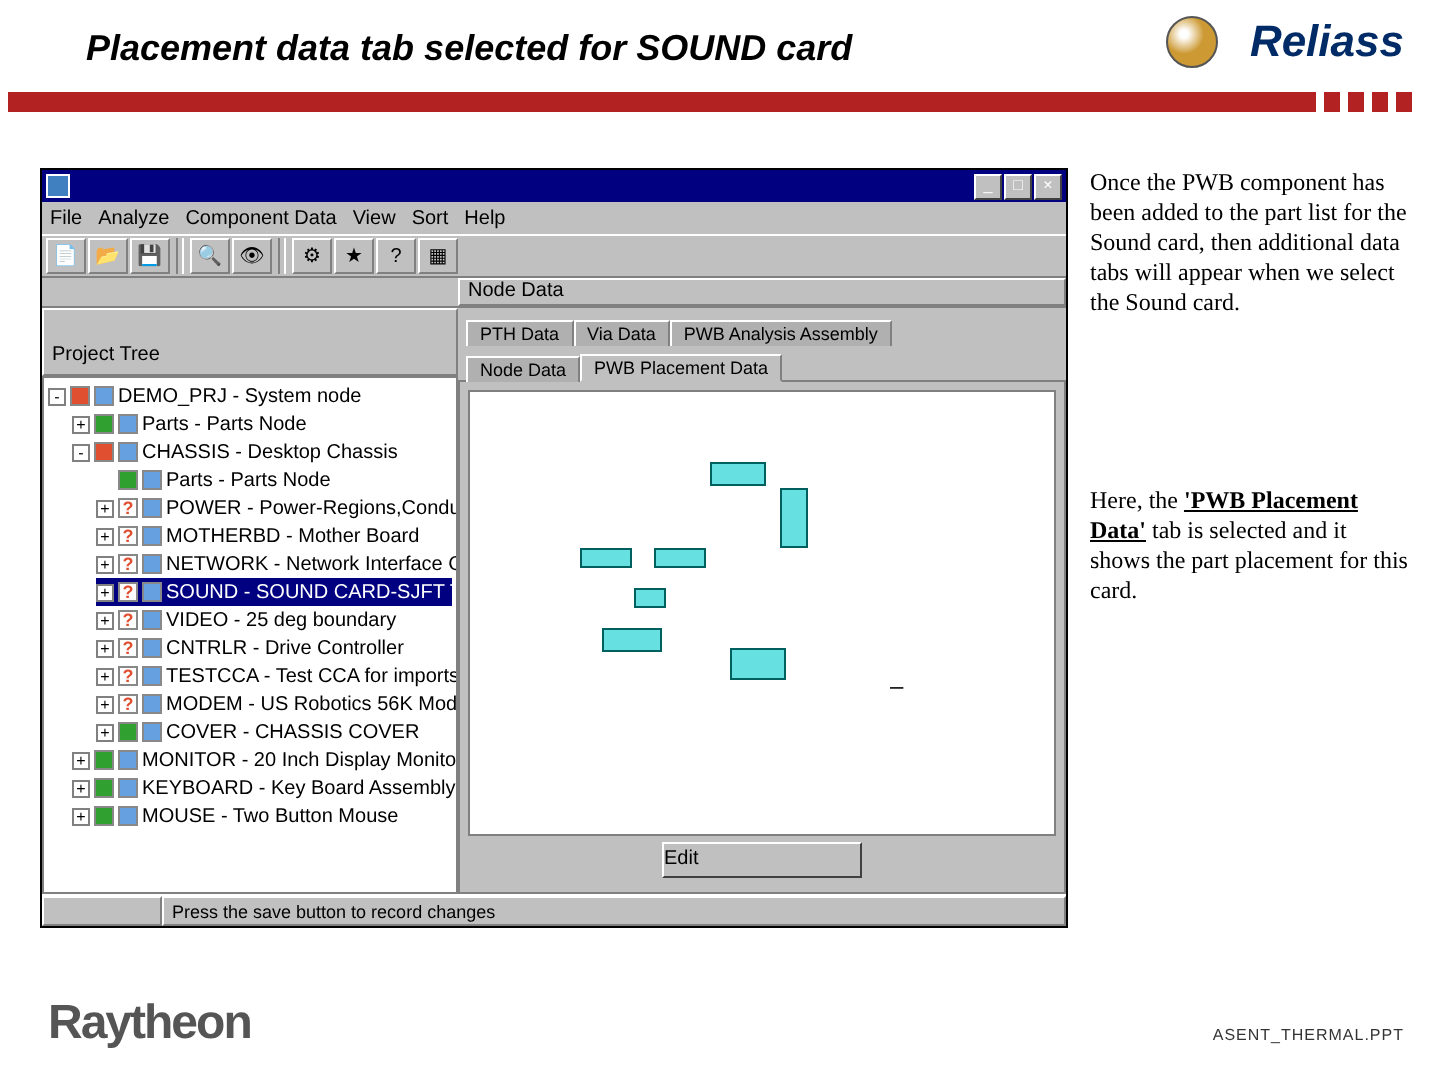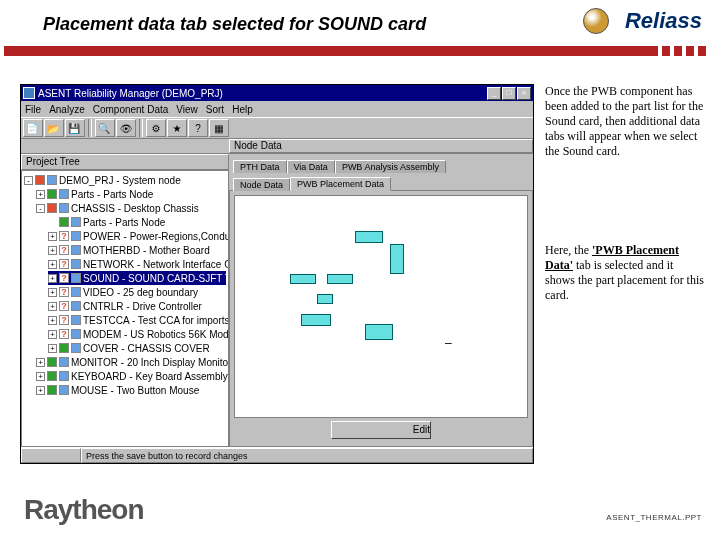--- a/index.html
+++ b/index.html
@@ -11,21 +11,21 @@
   .logo-circle { width:26px; height:26px; border-radius:50%; background:#cc9933 radial-gradient(circle at 8px 8px,#fff 2px,#cc9933 10px); border:1px solid #555; }
   .logo-text { font-size:22px; font-weight:bold; font-style:italic; color:#002b66; }
   .red-bar { position:absolute; top:46px; left:4px; right:10px; height:10px; background:#b22222; }
   .red-bar::after { content:""; position:absolute; right:0; top:0; width:60px; height:10px; background: repeating-linear-gradient(90deg,#b22222 0 8px,#fff 8px 12px); }
 
   
   .para1 { position:absolute; top:84px; left:545px; width:160px; font-size:12px; font-family: "Times New Roman", serif; line-height:1.25; }
   .para2 { position:absolute; top:228px; left:545px; width:160px; font-size:12px; font-family: "Times New Roman", serif; line-height:1.25;margin-top:15px; }
   .bold-underline { font-weight:bold; text-decoration:underline; }
 
-  .footer-logo { position:absolute; bottom:14px; left:24px; font-size:28px; font-weight:900; color:#555; letter-spacing:-1px; }
+  .footer-logo { position:absolute; bottom:14px; left:24px; font-size:24px; font-weight:900; color:#555; letter-spacing:-1px; }
   .footer-file { position:absolute; bottom:18px; right:18px; font-size:8px; color:#333; letter-spacing:0.5px; }
 
   
   .appwin { position:absolute; top:84px; left:20px; width:514px; height:380px; border:1px solid #000; background:#c0c0c0; font-family: Tahoma, sans-serif; font-size:10px; display:flex; flex-direction:column; }
   .titlebar { height:16px; background:linear-gradient(#000080,#000080); color:#fff; display:flex; align-items:center; padding:0 2px; justify-content:space-between; }
   .titlebar-left { display:flex; align-items:center; gap:3px; }
   .titlebar-icon { width:12px; height:12px; background:#4080c0; border:1px solid #fff; }
   .win-btns { display:flex; gap:1px; }
   .win-btn { width:14px; height:13px; background:#c0c0c0; border:1px solid #fff; border-right-color:#404040; border-bottom-color:#404040; font-size:8px; text-align:center; line-height:10px; cursor:default; }
   .menubar { height:16px; background:#c0c0c0; display:flex; align-items:center; padding:0 4px; gap:8px; font-size:10px; }
@@ -34,21 +34,21 @@
   .tb-btn { width:20px; height:18px; background:#c0c0c0; border:1px solid #fff; border-right-color:#808080; border-bottom-color:#808080; display:flex; align-items:center; justify-content:center; font-size:10px; }
   .tb-sep { width:4px; height:18px; border-left:1px solid #808080; border-right:1px solid #fff; margin:0 2px; }
 
   .panel-headers { display:flex; height:14px; }
   .panelh { background:#c0c0c0; border:1px solid #808080; border-top-color:#fff; border-left-color:#fff; padding:0 4px; font-size:10px; line-height:12px; }
   .panelh.left { width:208px;margin-top:22px; }
   .panelh.right { flex:1; }
 
   .body { flex:1; display:flex; border-top:1px solid #808080; }
   .treepane { width:208px; display:flex; flex-direction:column; }
-  .tree-head { height:16px; background:#c0c0c0; border:1px solid #fff; border-right-color:#808080; border-bottom-color:#808080; padding:0 4px; line-height:14px; font-size:10px;}
+  .tree-head { height:16px; background:#c0c0c0; border:1px solid #fff; border-right-color:#808080; border-bottom-color:#808080; padding:16px 4px; line-height:14px; font-size:10px;}
   .tree { flex:1; background:#fff; border:1px solid #808080; overflow:hidden; padding:2px; }
   .tree-item { display:flex; align-items:center; height:14px; gap:2px; white-space:nowrap; font-size:10px; }
   .exp { width:9px; height:9px; border:1px solid #808080; font-size:8px; line-height:7px; text-align:center; background:#fff; color:#000; flex:none; }
   .ico { width:10px; height:10px; background:#ffcc66; border:1px solid #888; flex:none; }
   .ico.red { background:#e05030; }
   .ico.green { background:#30a030; }
   .ico.q { background:#fff; color:#e05030; text-align:center; font-weight:bold; line-height:9px; font-size:9px; }
   .ico.card { background:#66a0e0; }
   .tree-item.sel { background:#000080; color:#fff; }
   .depth1 { margin-left:12px; }
@@ -59,21 +59,21 @@
   .tab { background:#c0c0c0; border:1px solid #fff; border-bottom:none; border-right-color:#808080; padding:1px 6px; font-size:9px; position:relative; top:1px; cursor:default; }
   .tab.active { background:#c0c0c0; z-index:2; border-bottom:1px solid #c0c0c0; font-weight:normal; }
   .tab.inactive { background:#b0b0b0; }
 
   .canvas-wrap { flex:1; border:1px solid #808080; background:#c0c0c0; padding:4px; display:flex; flex-direction:column; }
   .canvas { flex:1; background:#fff; border:1px solid #808080; position:relative; }
   .part { position:absolute; background:#66e0e0; border:1px solid #006060; }
   .dash { position:absolute; font-size:12px; color:#000; }
 
   .editbtn-row { height:24px; display:flex; align-items:center; justify-content:center; }
-  .editbtn { width:100px; height:18px; background:#c0c0c0; border:1px solid #fff; border-right-color:#404040; border-bottom-color:#404040; font-size:10px; text-align:right; line-height:16px; }
+  .editbtn { width:100px; height:18px; background:#c0c0c0; border:1px solid #fff; border-right-color:#404040; border-bottom-color:#404040; font-size:10px; text-align:left; line-height:16px; }
 
   .statusbar { height:16px; background:#c0c0c0; border-top:1px solid #fff; display:flex; font-size:9px; }
   .status-cell { border:1px solid #808080; border-top-color:#fff; border-left-color:#fff; padding:0 4px; line-height:14px; }
   .status-cell.first { width:60px; }
   .status-cell.second { flex:1; }
 </style>
 </head>
 <body>
 <div class="slide">
 
@@ -89,21 +89,20 @@
   <span>Here, the </span><span class="bold-underline">'PWB Placement Data'</span><span> tab is selected and it shows the part placement for this card.</span>
 </div>
 
 <div class="footer-logo">Raytheon</div>
 <div class="footer-file">ASENT_THERMAL.PPT</div>
 
 <div class="appwin">
   <div class="titlebar">
     <div class="titlebar-left">
       <div class="titlebar-icon"></div>
-      <span>ASENT Reliability Manager (DEMO_PRJ)</span>
     </div>
     <div class="win-btns">
       <div class="win-btn">_</div>
       <div class="win-btn">□</div>
       <div class="win-btn">×</div>
     </div>
   </div>
   <div class="menubar">
     <span>File</span>
     <span>Analyze</span>

